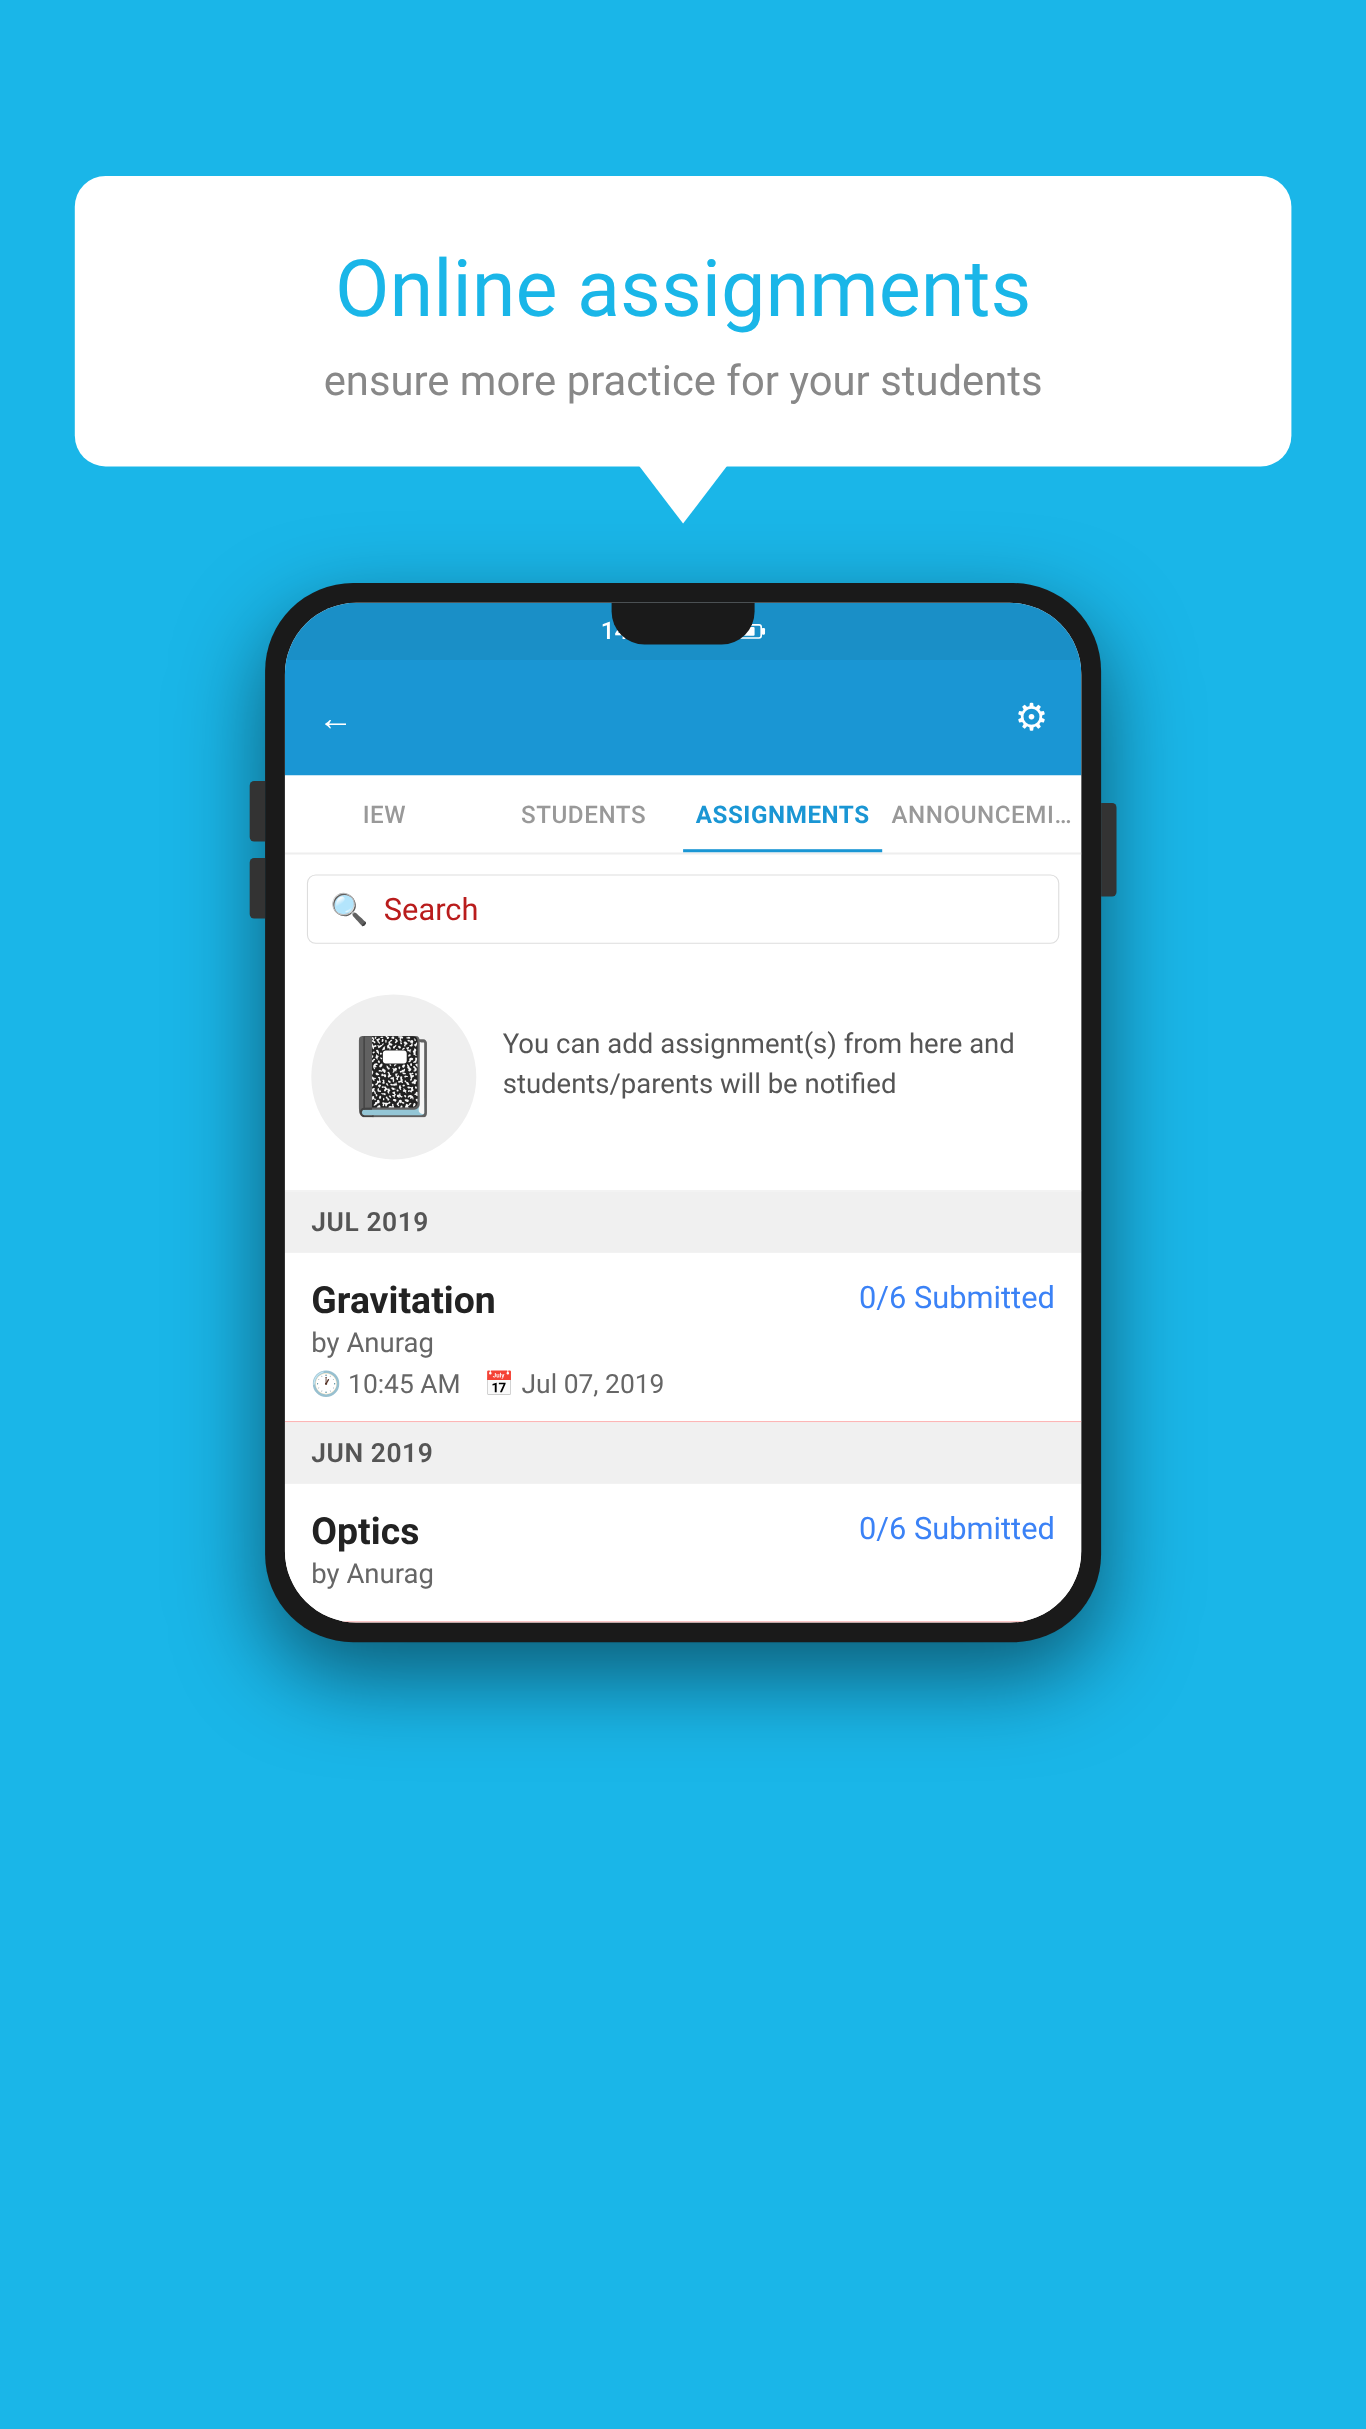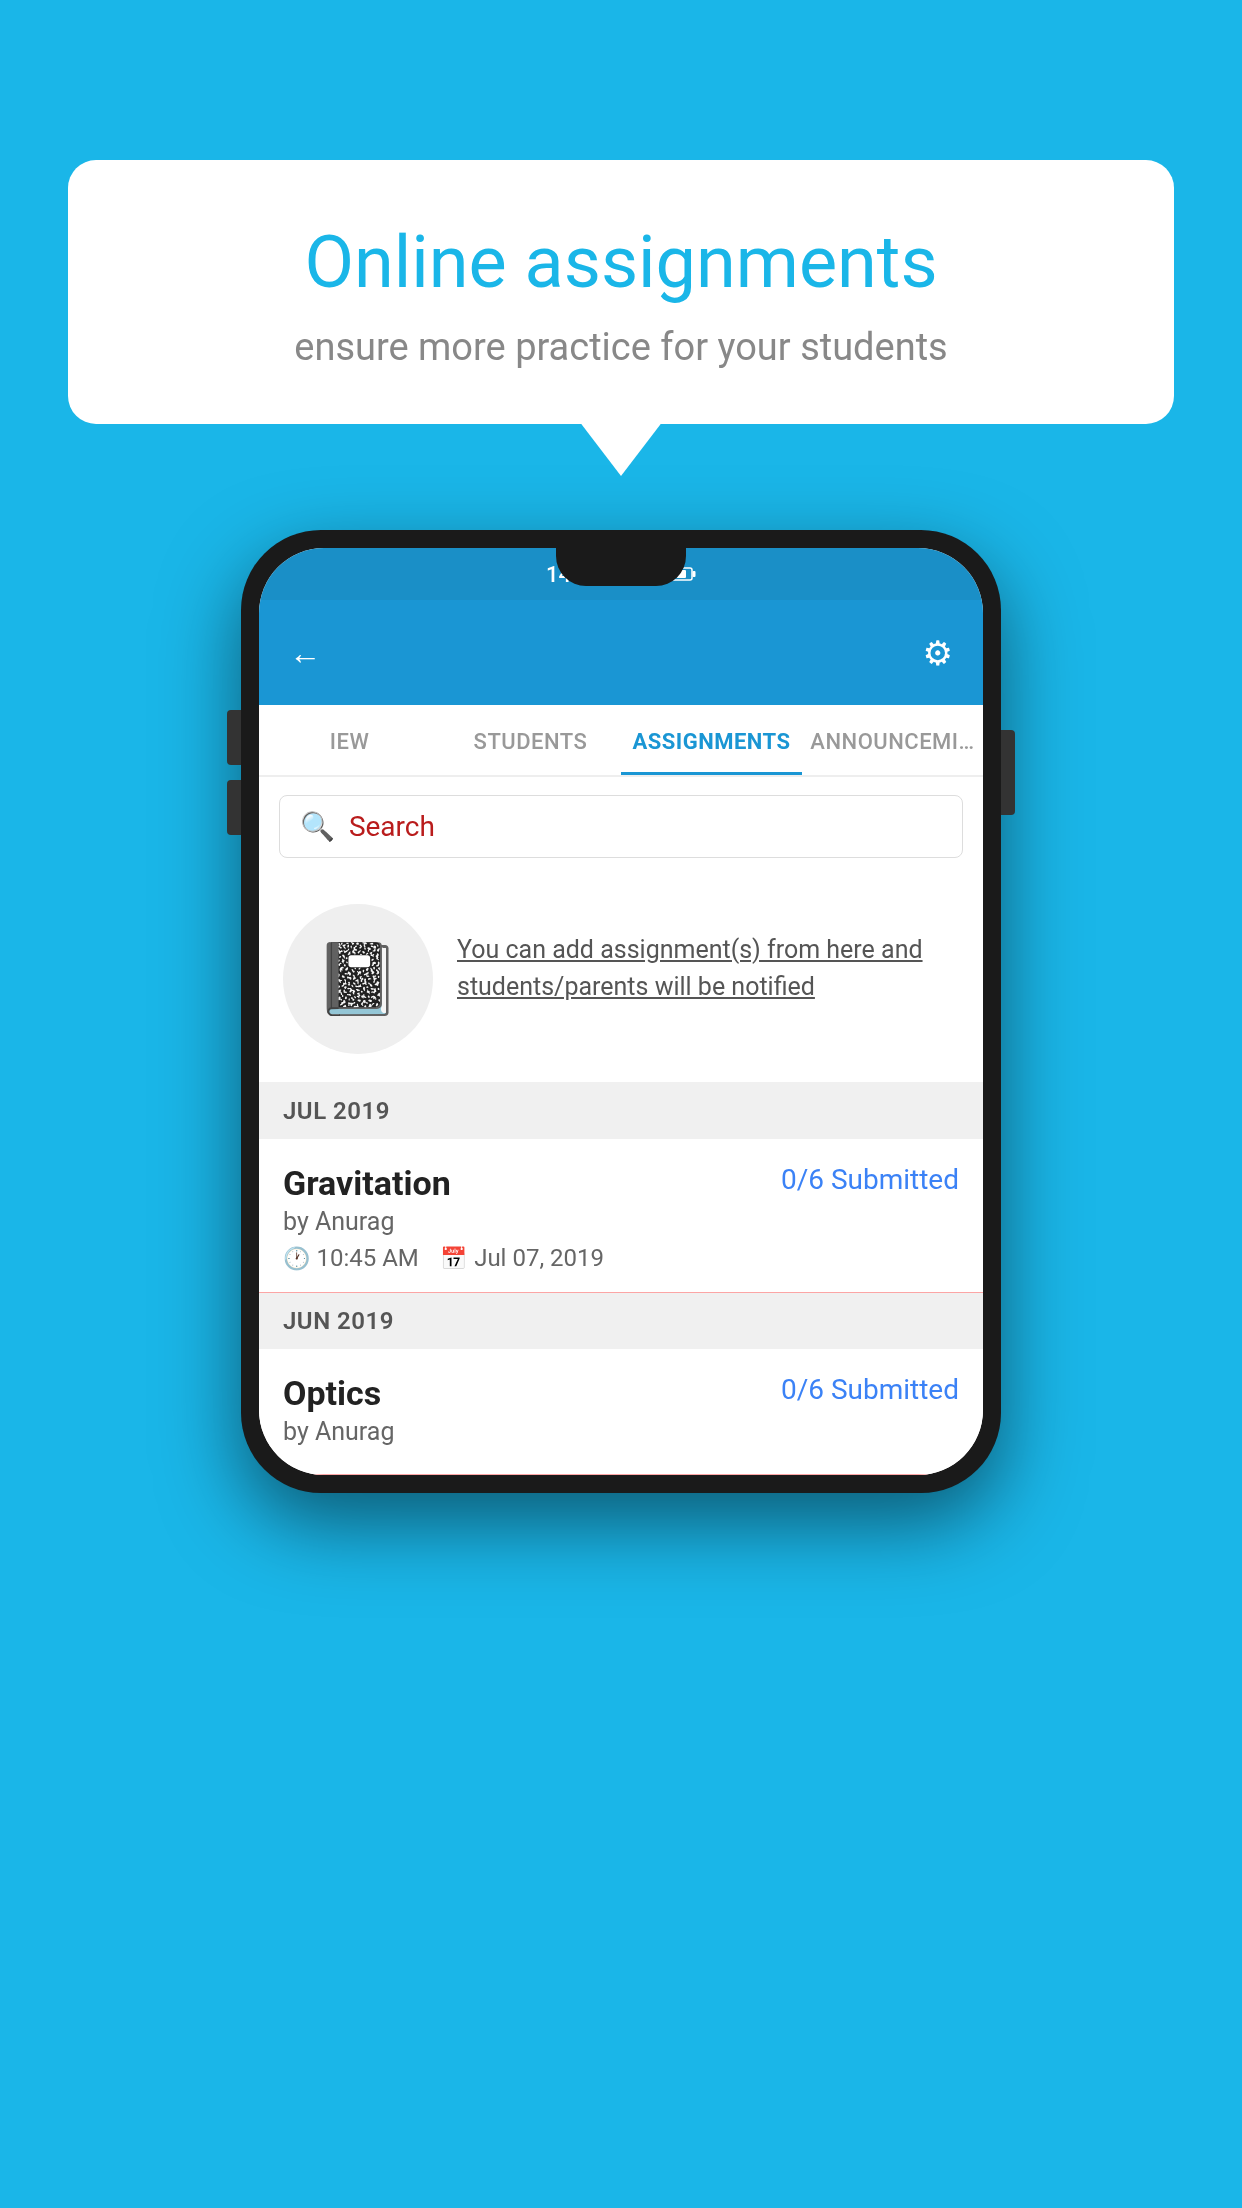--- a/index.html
+++ b/index.html
@@ -234,21 +234,20 @@
 
     .promo-content {
       flex: 1;
     }
 
     .promo-text {
       font-size: 25px;
       color: #555;
       line-height: 1.5;
       margin-bottom: 22px;
-      text-decoration: underline;
     }
 
     .add-assignment-btn {
       background: #1a96d4;
       color: white;
       border: none;
       border-radius: 8px;
       padding: 18px 36px;
       font-size: 28px;
       font-weight: 600;

